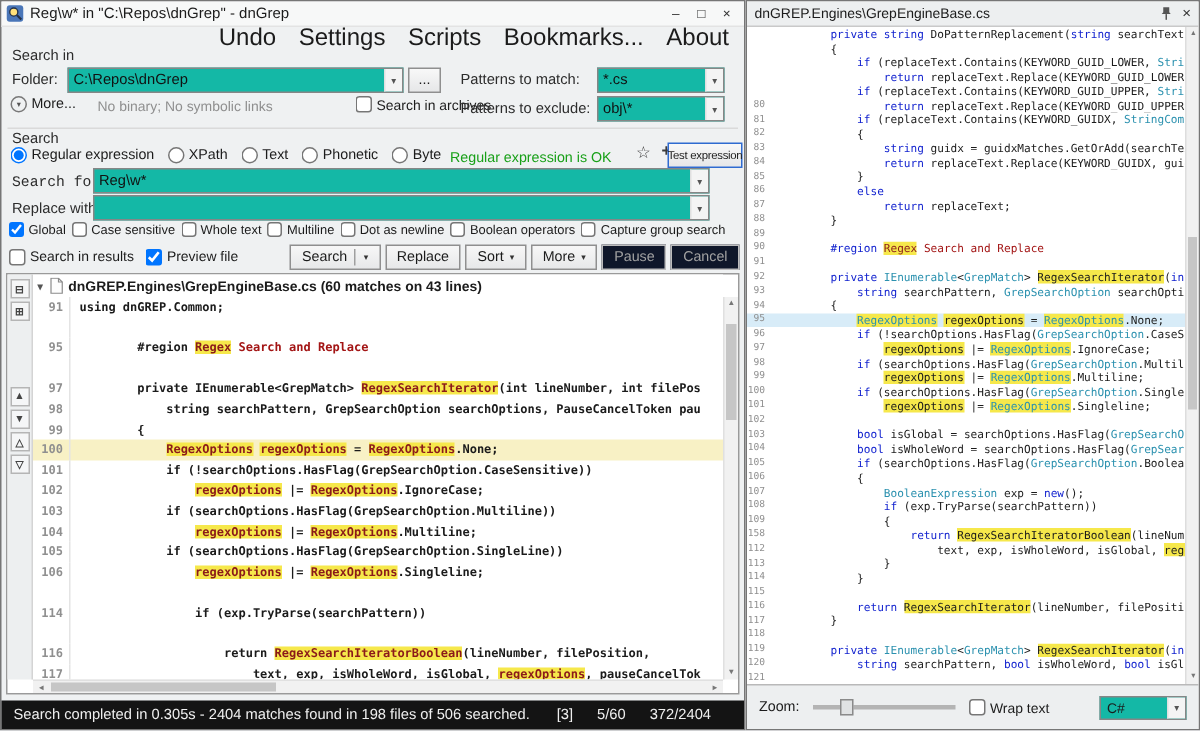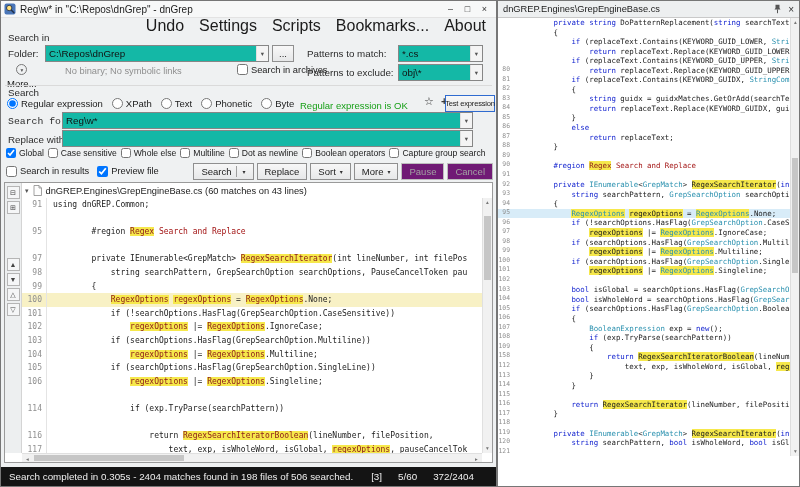--- a/index.html
+++ b/index.html
@@ -14,40 +14,40 @@
   .wbtn{width:17px;height:13px;display:flex;align-items:center;justify-content:center;font-size:9px;color:#333;cursor:default;}
   .menubar{position:absolute;top:17px;left:0;right:0;height:15px;display:flex;justify-content:flex-end;gap:15px;padding-right:10px;align-items:center;}
   .menu-item{font-size:16px;color:#1b1b1b;}
   .glabel{position:absolute;font-size:9.8px;color:#2c2c2c;white-space:nowrap;}
   .sep{position:absolute;left:4px;right:4px;border-top:1px solid #dadada;}
   .combo{position:absolute;background:#14b8a6;border:1px solid #868686;height:17px;display:flex;align-items:center;}
   .combo input{border:0;outline:0;flex:1;min-width:0;font-family:"Liberation Sans",sans-serif;font-size:9.8px;padding:0 3px;background:transparent;color:#111;}
   .carr{width:12px;align-self:stretch;display:flex;align-items:center;justify-content:center;font-size:6.5px;color:#555;border-left:1px solid #e0e0e0;background:#f4f4f4;}
   .pbtn{position:absolute;display:flex;align-items:center;justify-content:center;background:linear-gradient(#f8f8f8,#e6e7e8);border:1px solid #8f8f8f;font-size:9.5px;white-space:nowrap;}
   .pbtn.test{border:1px solid var(--accent,#2f6bd0);font-size:7.6px;letter-spacing:-0.2px;}
-  .morebtn{position:absolute;display:flex;align-items:center;gap:3px;font-size:9.5px;flex-direction:column;}
+  .morebtn{position:absolute;display:flex;align-items:center;gap:3px;font-size:9.5px;}
   .morecirc{width:11px;height:11px;border:1px solid #787878;border-radius:50%;font-size:5.5px;display:flex;align-items:center;justify-content:center;color:#555;}
   .summary{position:absolute;color:#8f8f8f;font-size:9.3px;white-space:nowrap;}
   .okmsg{position:absolute;color:var(--ok,#18a018);font-size:9.5px;white-space:nowrap;}
   .iconbtn{position:absolute;font-size:11px;color:#3a3a3a;}
   .opt{display:inline-flex;align-items:center;gap:3px;white-space:nowrap;}
   .opt input{width:11px;height:11px;margin:0;}
   .modes{position:absolute;display:flex;gap:9px;align-items:center;font-size:9.5px;}
   .optrow{position:absolute;display:flex;gap:4px;align-items:center;font-size:8.6px;}
   .optrow .opt input{width:10px;height:10px;}
   .actionrow{position:absolute;left:5px;right:3px;display:flex;align-items:center;height:18px;}
   .ropts{display:flex;gap:8px;font-size:9.3px;}
   .abtns{margin-left:auto;display:flex;gap:3px;}
   .abtn{display:inline-flex;align-items:center;height:17px;padding:0 7px;background:linear-gradient(#f7f7f7,#e7e8e9);border:1px solid #8f8f8f;font-size:9.5px;gap:4px;white-space:nowrap;}
   .abtn .split{width:1px;height:11px;background:#9f9f9f;margin:0 1px;}
   .abtn .arr{font-size:6px;color:#333;}
-  .abtn.dis{color:#a2a2a2;border-color:#bdbdbd;background:#701a75;}
+  .abtn.dis{color:#a2a2a2;border-color:#bdbdbd;background:#0f172a;}
 
   
-  .results{position:absolute;left:3px;top:181px;width:489px;height:281px;border:1px solid #9a9a9a;background:#fff;}
+  .results{position:absolute;left:3px;top:181px;width:489px;height:281px;border:1px solid #9a9a9a;background:#fff;font-weight:bold;}
   .minibar{position:absolute;left:0;top:0;bottom:9px;width:17px;background:#edeff0;border-right:1px solid #d4d4d4;display:flex;flex-direction:column;align-items:center;padding-top:3px;gap:2px;}
   .mbtn{width:13px;height:13px;border:1px solid #b5b5b5;background:#f5f6f7;font-size:7px;display:flex;align-items:center;justify-content:center;color:#444;}
   .mbtn.gap{margin-top:42px;}
   .rheader{position:absolute;left:17px;top:0;right:10px;height:15px;display:flex;align-items:center;font-size:9.3px;padding-left:3px;gap:4px;background:#fff;white-space:nowrap;overflow:hidden;}
   .exp{font-size:7px;color:#555;}
   .lines{overflow:hidden;background:#fff;}
   .results-lines{position:absolute;left:17px;top:15px;right:10px;bottom:9px;}
   .crow{display:flex;white-space:pre;}
   .results-lines .crow{height:13.6px;line-height:13.6px;font-family:"DejaVu Sans Mono",monospace;font-size:8px;}
   .lnum{flex:0 0 25px;text-align:right;padding-right:4px;color:#8f8f8f;border-right:1px solid #e4e4e4;margin-right:6px;}
@@ -189,21 +189,21 @@
       <label class="opt">
         <input type="checkbox" checked="" style="">
         <span>Global</span>
       </label>
       <label class="opt">
         <input type="checkbox" style="">
         <span>Case sensitive</span>
       </label>
       <label class="opt">
         <input type="checkbox" style="">
-        <span>Whole else</span>
+        <span>Whole text</span>
       </label>
       <label class="opt">
         <input type="checkbox" style="">
         <span>Multiline</span>
       </label>
       <label class="opt">
         <input type="checkbox" style="">
         <span>Dot as newline</span>
       </label>
       <label class="opt">
@@ -367,13 +367,27 @@
       <div class="crow"><span class="lnum">122</span><span class="ctext"><span>        }</span></span></div>
       <div class="crow"><span class="lnum">123</span><span class="ctext"></span></div>
       <div class="crow"><span class="lnum">124</span><span class="ctext"><span>        </span><span class="k">private</span><span> </span><span class="t">IEnumerable</span><span>&lt;</span><span class="t">GrepMatch</span><span>&gt; </span><span class="m">RegexSearchIterator</span><span>(</span><span class="k">int</span></span></div>
       <div class="crow"><span class="lnum">125</span><span class="ctext"><span>            </span><span class="k">string</span><span> searchPattern, </span><span class="k">bool</span><span> isWholeWord, </span><span class="k">bool</span><span> isGlobal, </span></span></div>
     </div>
   <div class="pvscroll">
     <span class="sarr" style="top:0;left:0;">▴</span>
     <div class="pvthumb"></div>
     <span class="sarr" style="bottom:0;left:0;">▾</span>
   </div>
+  <div class="pbottom">
+    <span>Zoom:</span>
+    <div class="ztrack">
+        <div class="zthumb"></div>
+      </div>
+    <label class="opt" style="font-size:9.3px;">
+      <input type="checkbox" style="">
+      <span>Wrap text</span>
+    </label>
+    <div class="combo syn">
+      <span class="synval">C#</span>
+      <span class="carr">▾</span>
+    </div>
+  </div>
 </div>
 
 </body></html>

